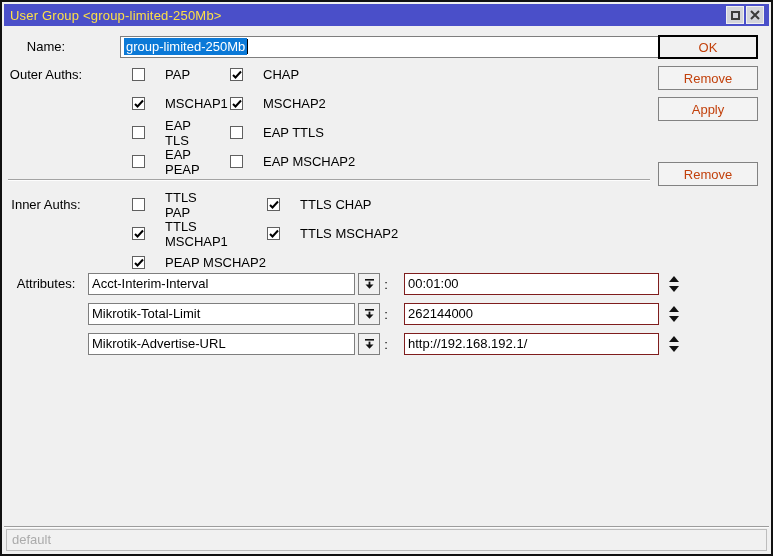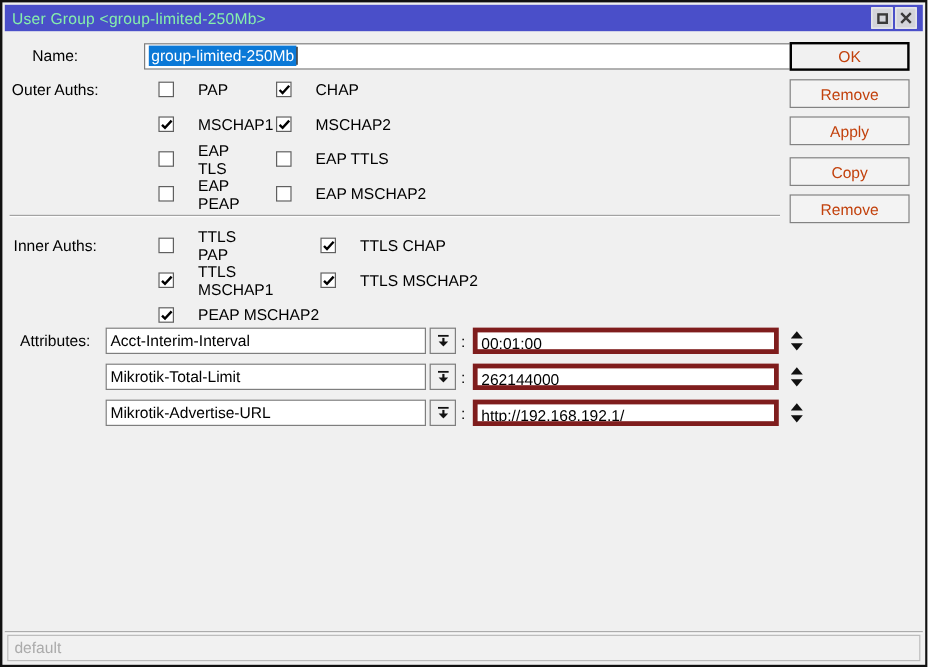--- a/index.html
+++ b/index.html
@@ -7,21 +7,21 @@
 
   .window{
     position:relative;width:773px;height:556px;
     background:#f0f0f0;border:2px solid #111;overflow:hidden;
     font-size:13px;color:#000;
   }
 
   
   .titlebar{
     position:absolute;left:2px;top:2px;right:2px;height:22px;
-    background:#4a4fc9;color:#86efac;
+    background:#4a4fc9;color:#fde047;
     display:flex;align-items:center;padding-left:6px;
   }
   .titlebar .title{flex:1;font-size:13px;letter-spacing:.2px;white-space:nowrap;overflow:hidden;}
   .titlebtns{display:flex;gap:2px;margin-right:5px;}
   .titlebtn{
     width:18px;height:18px;background:#d3d4da;border:1px solid #efefef;
     display:flex;align-items:center;justify-content:center;padding:0;cursor:default;
   }
   .glyph-box{width:9px;height:9px;border:2px solid #3a3a3a;background:transparent;}
 
@@ -48,21 +48,21 @@
   .separator{position:absolute;left:6px;width:642px;height:0;border-top:1px solid #a3a3a3;border-bottom:1px solid #fdfdfd;}
 
   
   .attrow{position:absolute;left:86px;height:22px;display:flex;align-items:center;}
   .combo{position:relative;width:267px;height:22px;background:#fff;border:1px solid #7e7e7e;line-height:20px;padding:0 3px;white-space:nowrap;overflow:hidden;}
   .dropbtn{
     margin-left:3px;width:22px;height:22px;background:#f0f0f0;border:1px solid #7e7e7e;
     display:flex;align-items:center;justify-content:center;padding:0;cursor:default;
   }
   .colon{margin-left:4px;width:4px;text-align:center;}
-  .valfield{margin-left:6px;width:255px;height:22px;background:#fff;border:4px solid #7f1d1d;line-height:20px;padding:0 3px;white-space:nowrap;overflow:hidden;}
+  .valfield{margin-left:16px;width:255px;height:22px;background:#fff;border:1px solid #7f1d1d;line-height:20px;padding:0 3px;white-space:nowrap;overflow:hidden;}
   .spinner{margin-left:7px;width:16px;height:18px;display:flex;flex-direction:column;align-items:center;justify-content:space-between;cursor:default;background:transparent;border:none;padding:1px 0;}
   .tri-up{width:0;height:0;border-left:5px solid transparent;border-right:5px solid transparent;border-bottom:6px solid #111;}
   .tri-down{width:0;height:0;border-left:5px solid transparent;border-right:5px solid transparent;border-top:6px solid #111;}
 
   
   .btn{
     position:absolute;left:656px;width:100px;height:24px;
     background:#f3f3f3;border:1px solid #828282;
     font-size:13px;text-align:center;line-height:21px;padding:0;cursor:default;color:#c2410c;
   }
@@ -256,21 +256,20 @@
     <div class="valfield">http://192.168.192.1/</div>
     <button class="spinner">
       <span class="tri-up"></span>
       <span class="tri-down"></span>
     </button>
   </div>
 
   <button class="btn default" style="top:33px">OK</button>
   <button class="btn" style="top:64px">Remove</button>
   <button class="btn" style="top:95px">Apply</button>
-  <button class="btn" style="top:129px">Copy</button>
   <button class="btn" style="top:160px">Remove</button>
 
   <div class="status-sep"></div>
   <div class="statusbar">
     <span>default</span>
   </div>
 
 </div>
 
 </body></html>

